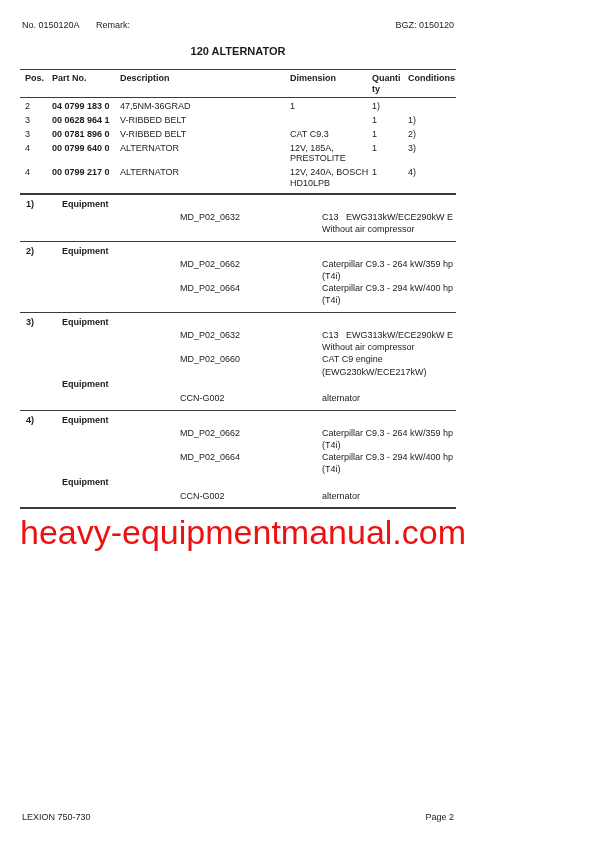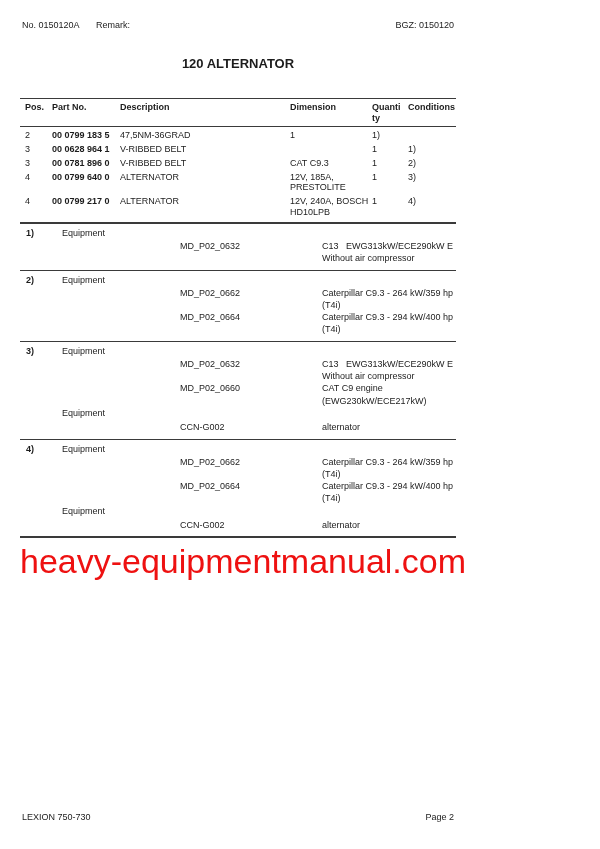--- a/index.html
+++ b/index.html
@@ -15,27 +15,27 @@
   }
   .doc-header {
     margin: 20px 22px 0 22px;
     display: flex;
     justify-content: space-between;
     font-size: 9px;
     line-height: 11px;
   }
   .doc-header .left span { margin-right: 14px; }
   .page-title {
-    margin-top: 26px;
+    margin-top: 14px;
     text-align: center;
-    font-size: 13px;
+    font-size: 11px;
     font-weight: bold;
     line-height: 13px;
   }
-  .content { margin: 28px 20px 0 20px; }
+  .content { margin: 11px 20px 0 20px; }
 
   
   .thead {
     border-top: 1px solid var(--rule, #3a3a3a);
     border-bottom: 1px solid var(--rule, #3a3a3a);
     font-weight: bold;
   }
   .prow {
     display: grid;
     grid-template-columns: 32px 68px 1fr 82px 36px 48px;
@@ -53,21 +53,21 @@
   .section { border-bottom: 1px solid var(--rule, #3a3a3a); padding: 3px 0 5px 0; }
   .section.last { border-bottom: 2px solid var(--rule, #3a3a3a); }
   .srow {
     display: grid;
     grid-template-columns: 30px 130px 142px 1fr;
     font-size: 9px;
     line-height: 12.3px;
   }
   .srow.shead { line-height: 13px; }
   .s-ref { padding-left: 6px; font-weight: bold; }
-  .s-label { font-weight: normal; padding-left: 12px; }
+  .s-label { font-weight: bold; padding-left: 12px; }
   .s-desc { white-space: pre-wrap; }
   .srow.sub-entry { margin-top: 2px; }
 
   
   .watermark {
     margin-top: 4px;
     text-align: center;
     font-size: 34px;
     line-height: 38px;
     color: var(--watermark-red, #ee1111);
@@ -115,21 +115,21 @@
           <span class="qty-line">ty</span>
         </span>
         <span class="c-cond">Conditions</span>
       </div>
     </div>
 
     <div class="tbody">
 
       <div class="prow">
         <span class="c-pos">2</span>
-        <span class="c-part">00 0799 183 5</span>
+        <span class="c-part">04 0799 183 0</span>
         <span class="c-dim">
           <span class="dim-line">47,5NM-36GRAD</span>
           <span class="dim-line"></span>
         </span>
         <span class="c-qty">1</span>
         <span class="c-cond">1)</span>
       </div>
 
       <div class="prow">
         <span class="c-pos">3</span>

